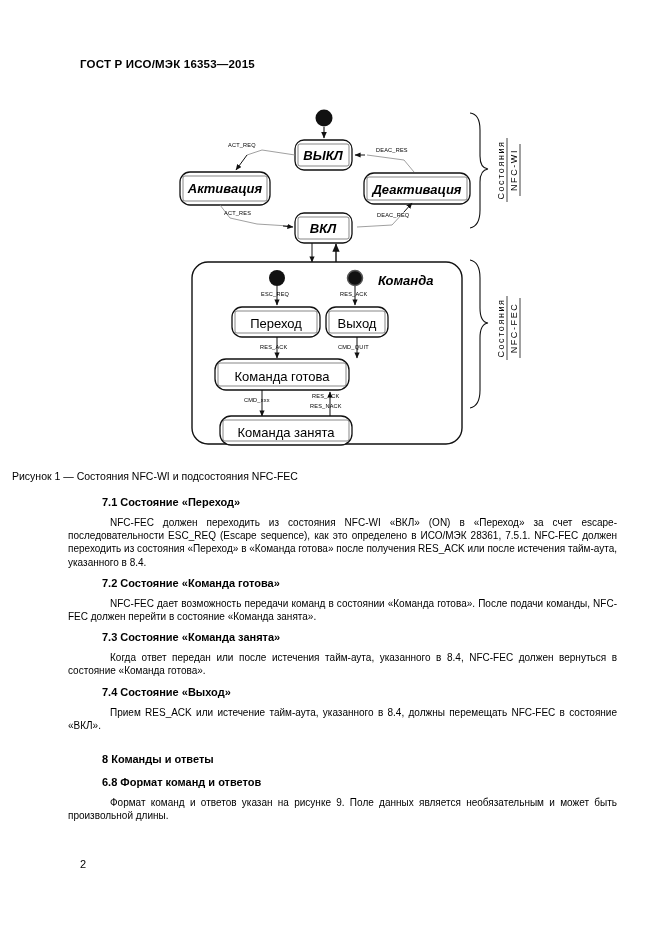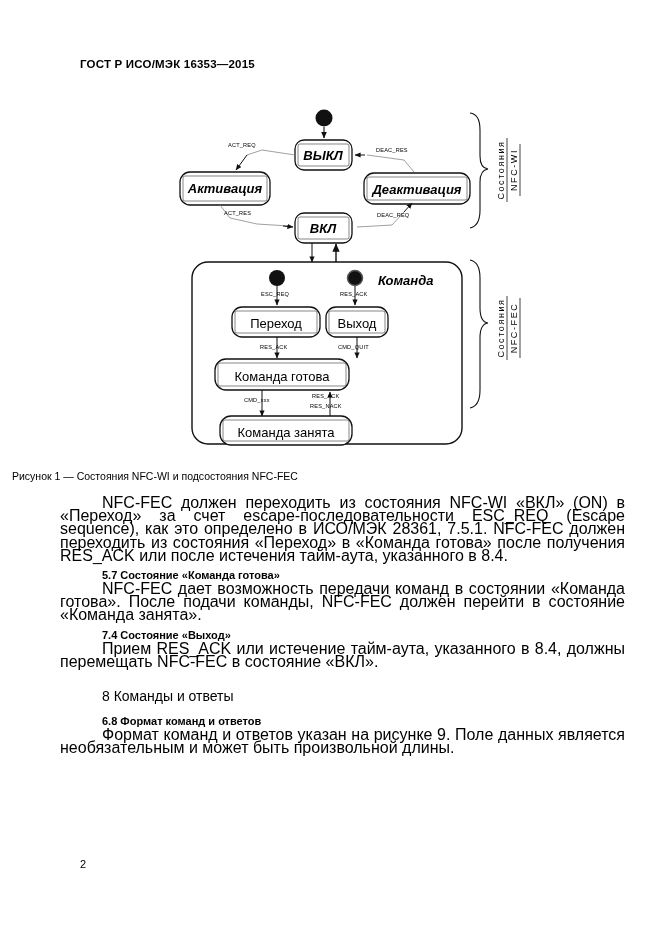--- a/index.html
+++ b/index.html
@@ -58,31 +58,31 @@
     top: 496px;
     width: 565px;
   }
   .h3 {
     font-size: 11px;
     font-weight: bold;
     margin: 0 0 1px 0;
     padding-left: 42px;
   }
   .h2 {
-    font-size: 14px;
-    font-weight: normal;
+    font-size: 11px;
+    font-weight: bold;
     margin: 0 0 2px 0;
     padding-left: 42px;
   }
   .para {
-    font-size: 16px;
+    font-size: 10px;
     line-height: 13.2px;
     text-align: justify;
     text-indent: 42px;
-    margin: 0;
+    margin: 8px;
     hyphens: none;
   }
   .blk { margin-bottom: 7px; }
   .gap-big { height: 13px; }
   .gap-mid { height: 9px; }
 
   .page-number {
     position: absolute;
     left: 68px;
     top: 858px;
@@ -238,28 +238,33 @@
         <line x1="-30" y1="3" x2="30" y2="3" stroke="#111" stroke-width="0.8"></line>
       </g>
     </svg>
   </div>
 
   <div class="fig-caption">Рисунок 1 — Состояния NFC-WI и подсостояния NFC-FEC</div>
 
   <div class="content">
 
     <div class="blk">
+      <div class="h3">7.1 Состояние «Переход»</div>
       <p class="para">NFC-FEC должен переходить из состояния NFC-WI «ВКЛ» (ON) в «Переход» за счет escape-последовательности ESC_REQ (Escape sequence), как это определено в ИСО/МЭК 28361, 7.5.1. NFC-FEC должен переходить из состояния «Переход» в «Команда готова» после получения RES_ACK или после истечения тайм-аута, указанного в 8.4.</p>
     </div>
 
     <div class="blk">
-      <div class="h3">5.7 Состояние «Команда готова»</div>
+      <div class="h3">7.2 Состояние «Команда готова»</div>
       <p class="para">NFC-FEC дает возможность передачи команд в состоянии «Команда готова». После подачи команды, NFC-FEC должен перейти в состояние «Команда занята».</p>
     </div>
 
+    <div class="blk">
+      <div class="h3">7.3 Состояние «Команда занята»</div>
+      <p class="para">Когда ответ передан или после истечения тайм-аута, указанного в 8.4, NFC-FEC должен вернуться в состояние «Команда готова».</p>
+    </div>
 
     <div class="blk">
       <div class="h3">7.4 Состояние «Выход»</div>
       <p class="para">Прием RES_ACK или истечение тайм-аута, указанного в 8.4, должны перемещать NFC-FEC в состояние «ВКЛ».</p>
     </div>
 
     <div class="gap-big"></div>
 
     <div>
       <div class="h2">8 Команды и ответы</div>

